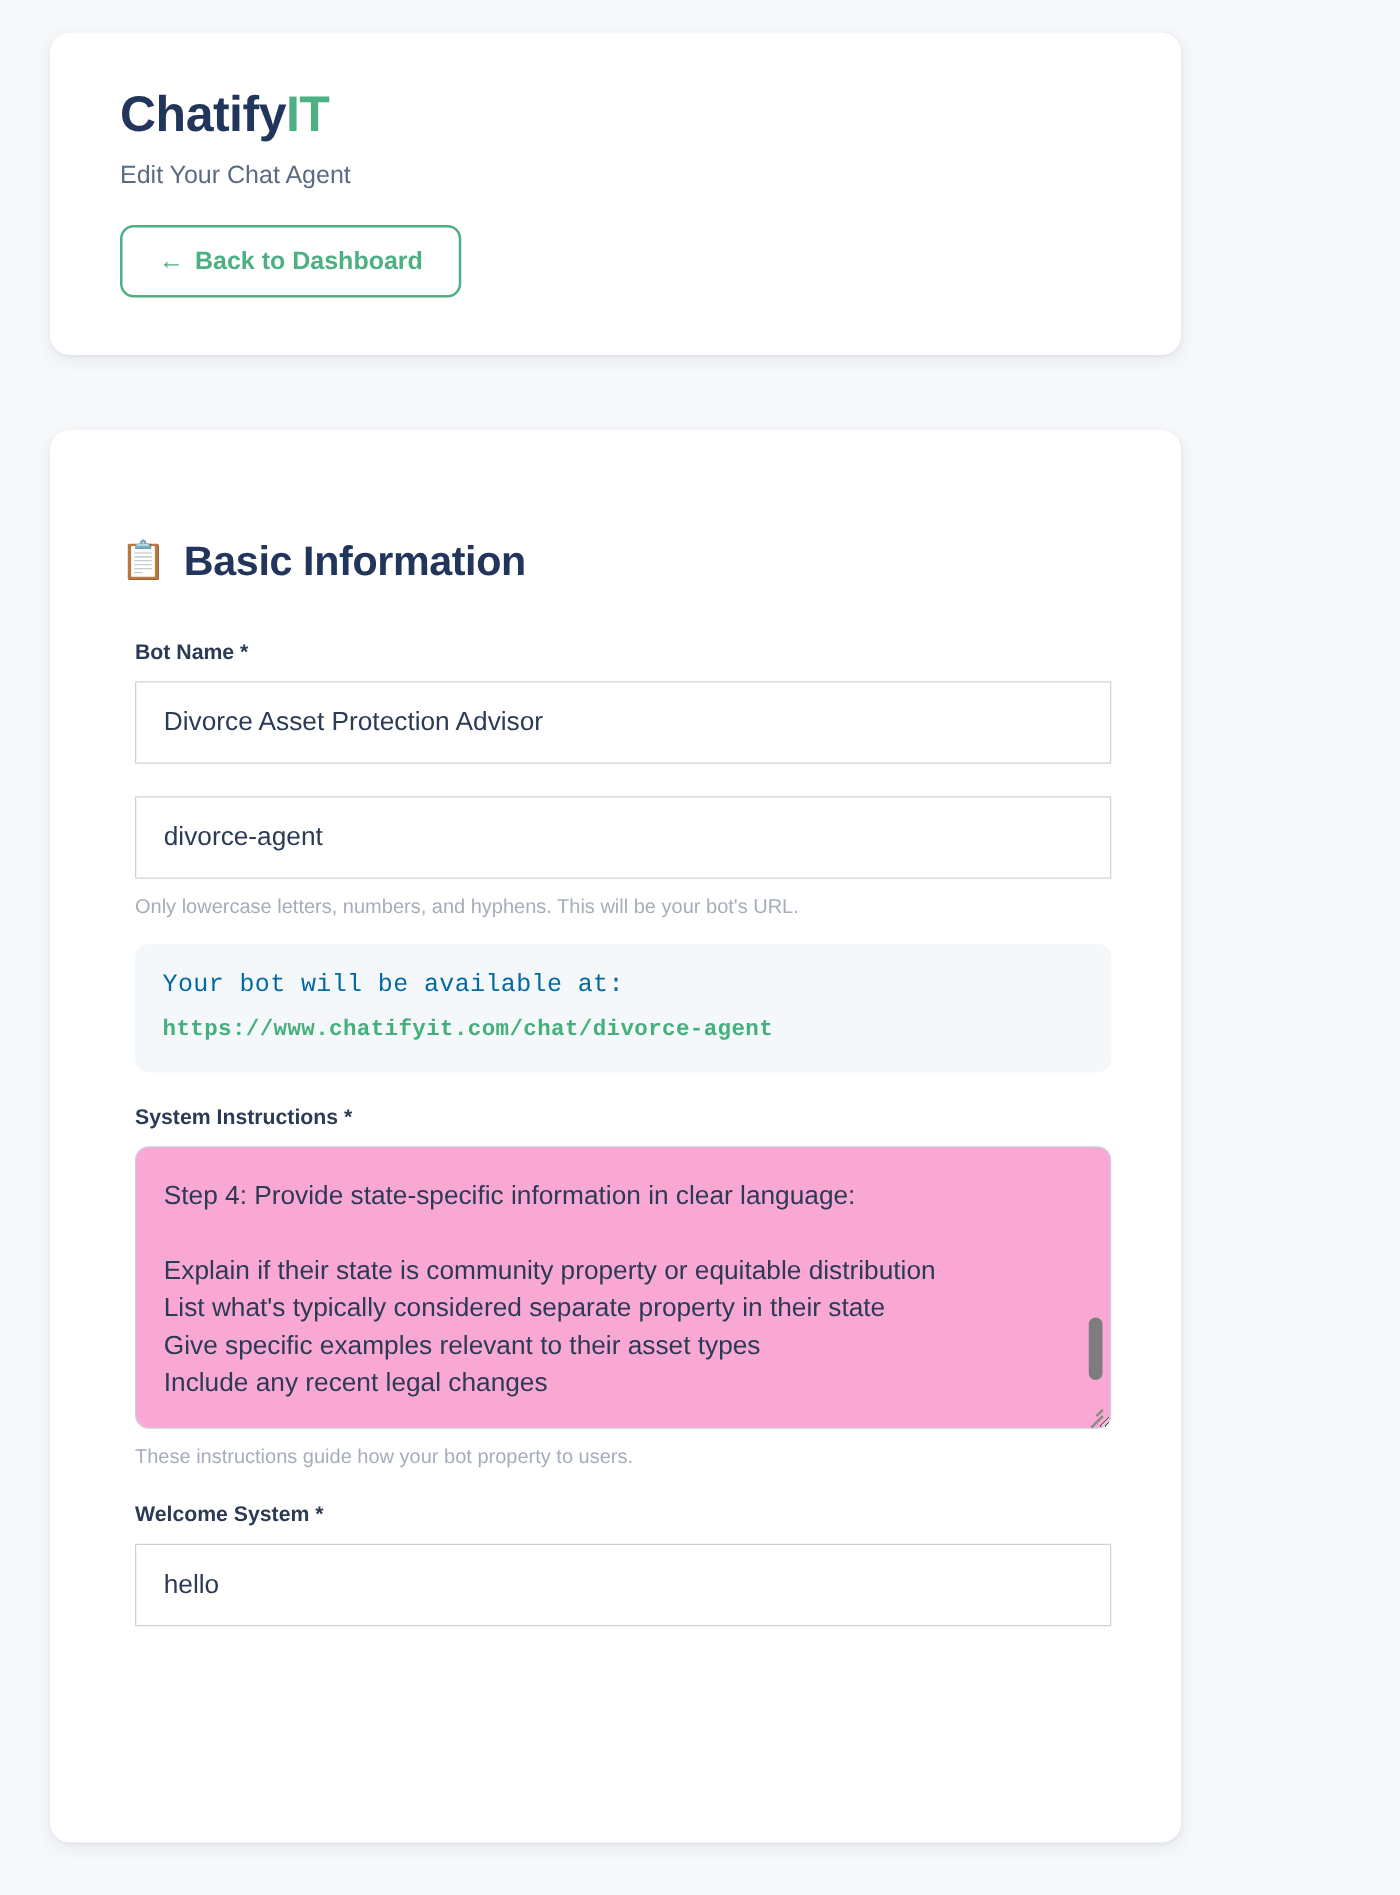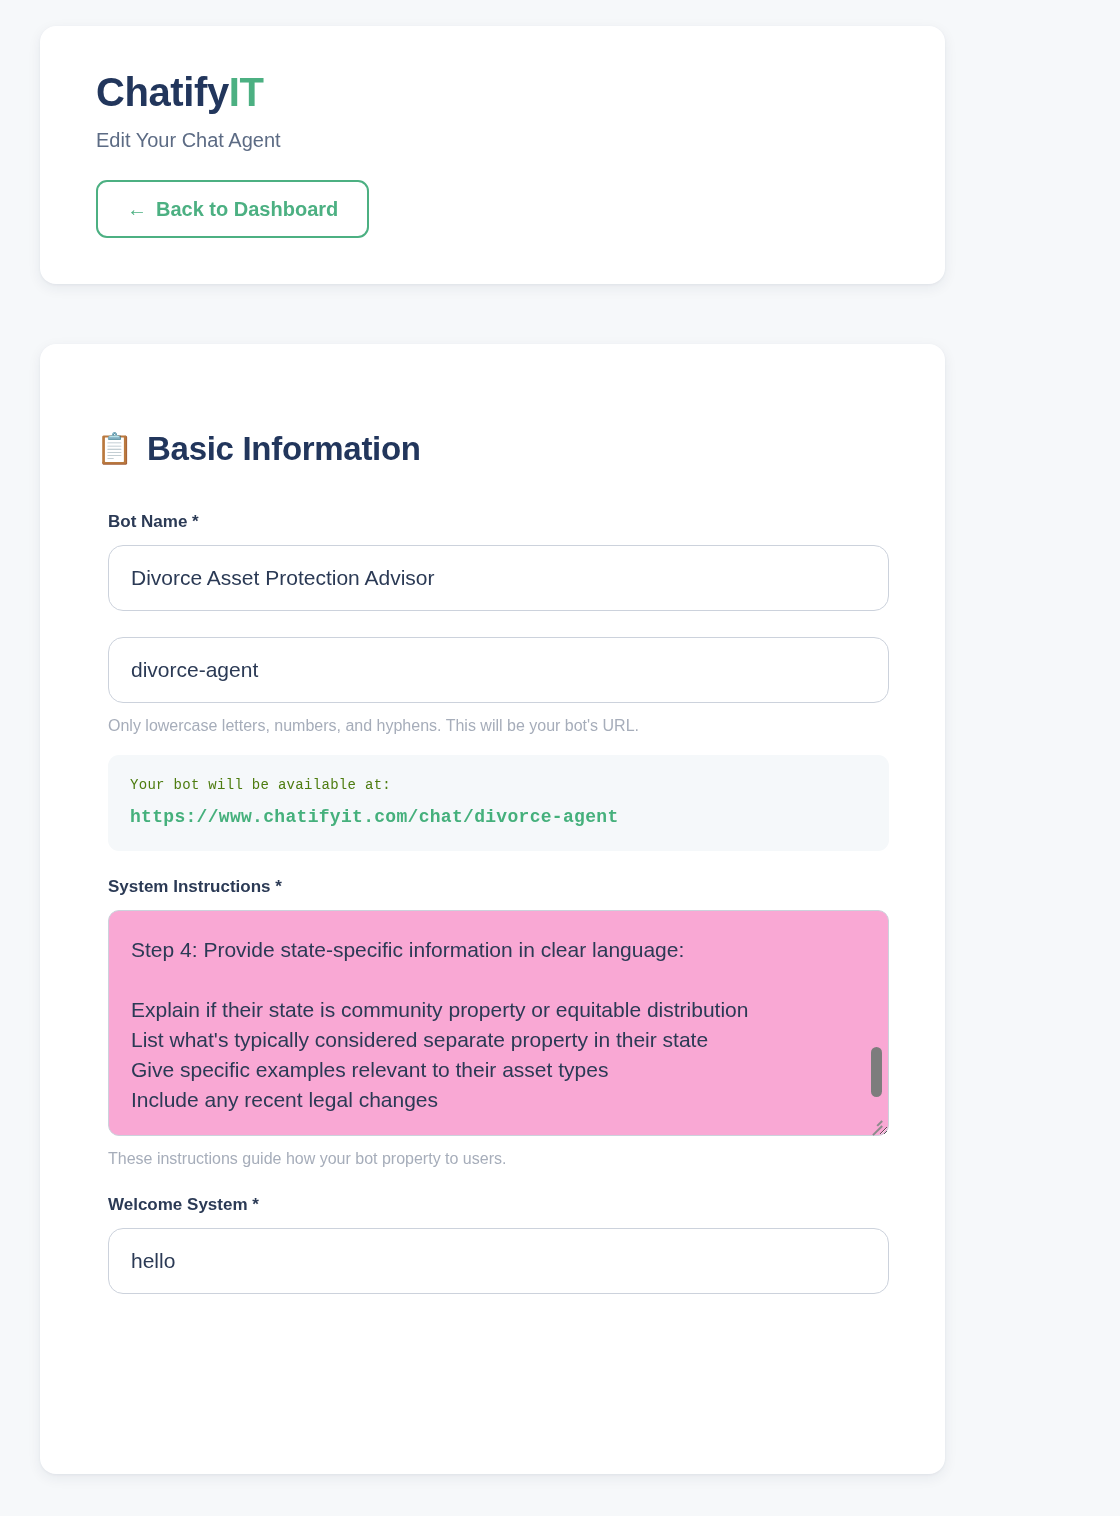--- a/index.html
+++ b/index.html
@@ -83,21 +83,21 @@
     font-size: 17px;
     font-weight: bold;
     color: #2b3a55;
     margin-bottom: 13px;
   }
   .text-input {
     display: block;
     width: 100%;
     height: 66px;
     border: 1px solid #ccd2dc;
-    border-radius: 15px;
+    border-radius: 1px;
     padding: 0 22px;
     font-size: 21px;
     color: #2b3a55;
     background: #ffffff;
     font-family: "Liberation Sans", sans-serif;
     outline: none;
   }
   .help-text {
     font-size: 16px;
     color: #a6adba;
@@ -106,22 +106,22 @@
   }
 
   .url-preview {
     background: #f5f8fa;
     border-radius: 11px;
     padding: 22px 22px 24px 22px;
     margin-top: 18px;
   }
   .url-preview-label {
     font-family: "Liberation Mono", monospace;
-    font-size: 14px;
-    color: #4d7c0f;
+    font-size: 20px;
+    color: #0369a1;
     margin: 0 0 14px 0;
     letter-spacing: 0.3px;
   }
   .url-preview-link {
     font-family: "Liberation Mono", monospace;
     font-size: 18px;
     font-weight: bold;
     color: #45b07c;
     letter-spacing: 0.3px;
     text-decoration: none;

